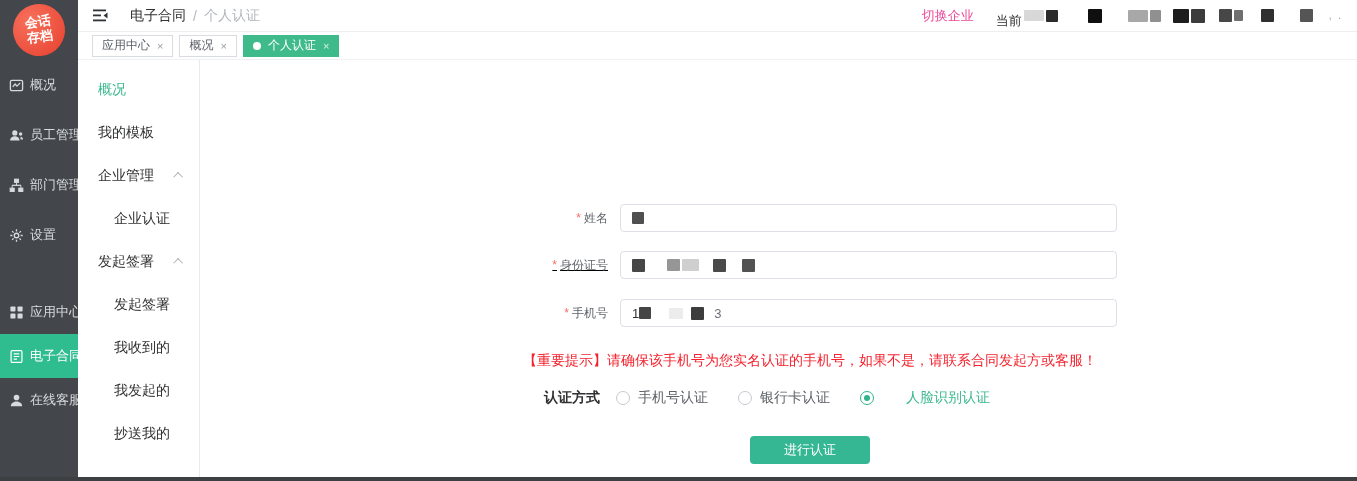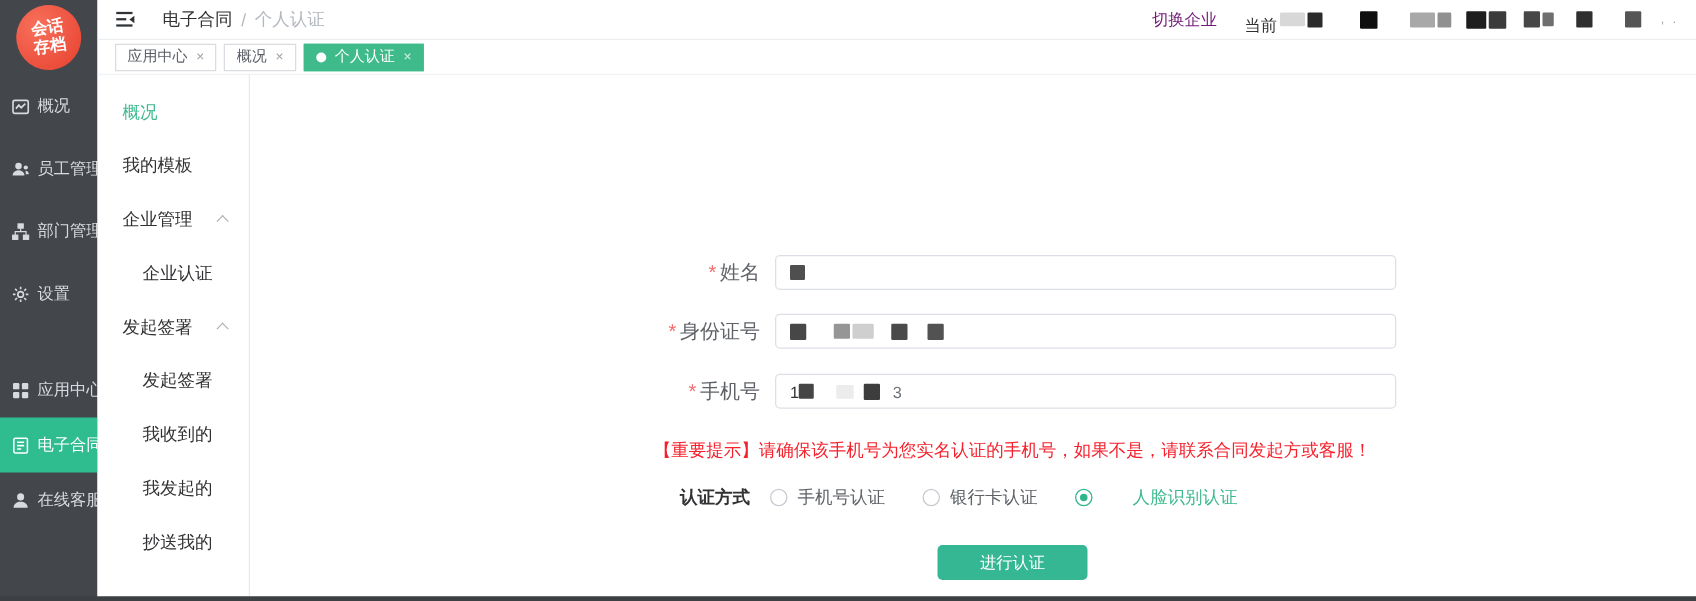--- a/index.html
+++ b/index.html
@@ -25,21 +25,21 @@
   .nav-item.active { background:#2fbd8f; color:#fff; }
 
   
   .main-col { flex:1; display:flex; flex-direction:column; min-width:0; }
   .topbar { height:32px; flex-shrink:0; display:flex; align-items:center;
     padding:0 14px; border-bottom:1px solid #eceef0; background:#fff; }
   .fold-icon { cursor:pointer; display:flex; align-items:center; }
   .breadcrumb { margin-left:20px; font-size:14px; color:#303133; display:flex; gap:7px; align-items:center; }
   .crumb-sep, .crumb-current { color:#b3b8bf; }
   .topbar-right { margin-left:auto; display:flex; align-items:center; font-size:13px; }
-  .switch-company { color:#701a75; cursor:pointer; margin-right:22px; }
+  .switch-company { color:#ec4899; cursor:pointer; margin-right:22px; }
   .company-prefix { color:#303133;margin-top:10px; }
   .redact-row { display:flex; align-items:center; }
   .rb { display:inline-block; border-radius:1px; vertical-align:middle; }
   .trail-marks { color:#9a9a9a; font-size:10px; margin-left:16px; letter-spacing:2px; }
 
   .tabbar { height:28px; flex-shrink:0; display:flex; align-items:center; gap:6px;
     padding-left:14px; background:#fff; border-bottom:1px solid #f0f1f3; }
   .tab { height:22px; display:flex; align-items:center; gap:7px; padding:0 9px;
     border:1px solid #d9dce0; font-size:12px; color:#5a5e66; background:#fff; cursor:pointer; }
   .tab-close { font-size:11px; color:#9aa0a6; }
@@ -53,22 +53,22 @@
   .sub-item { height:43px; display:flex; align-items:center; padding-left:20px; cursor:pointer; }
   .sub-item.active { color:#3cb98d; }
   .sub-item.indent { padding-left:36px; }
   .sub-item.group { padding-right:16px; justify-content:space-between; }
   .chev-up { width:7px; height:7px; border-left:1px solid #aeb3b9; border-top:1px solid #aeb3b9;
     transform:rotate(45deg) translateY(2px); }
 
   
   .main { flex:1; position:relative; background:#fff; }
   .form-row { position:absolute; left:0; right:0; display:flex; align-items:center; }
-  .row-name { top:144px; } .row-id { top:191px; } .row-phone { top:239px; }
-  .form-label { width:420px; text-align:right; padding-right:12px; font-size:16px; color:#5f6368; }
+  .row-name { top:144px; } .row-id { top:191px;text-decoration:underline; } .row-phone { top:239px; }
+  .form-label { width:420px; text-align:right; padding-right:12px; font-size:12px; color:#5f6368; }
   .req { color:#f56c6c; margin-right:3px; }
   .form-input { width:497px; height:28px; border:1px solid #dcdfe6; border-radius:4px;
     background:#fff; display:flex; align-items:center; padding:0 11px; font-size:13px; color:#333; }
   .warning { position:absolute; top:292px; left:610px; transform:translateX(-50%);
     white-space:nowrap; color:#f5222d; font-weight:normal; font-size:14px; }
   .auth-row { position:absolute; top:329px; left:344px; display:flex; align-items:center; font-size:14px; }
   .auth-label { font-weight:bold; color:#303133; margin-right:16px; }
   .radio-option { display:flex; align-items:center; margin-right:30px; color:#5f6368; cursor:pointer; }
   .radio { width:14px; height:14px; border-radius:50%; border:1px solid #c6cad0;
     background:#fff; margin-right:8px; position:relative; flex-shrink:0; }

